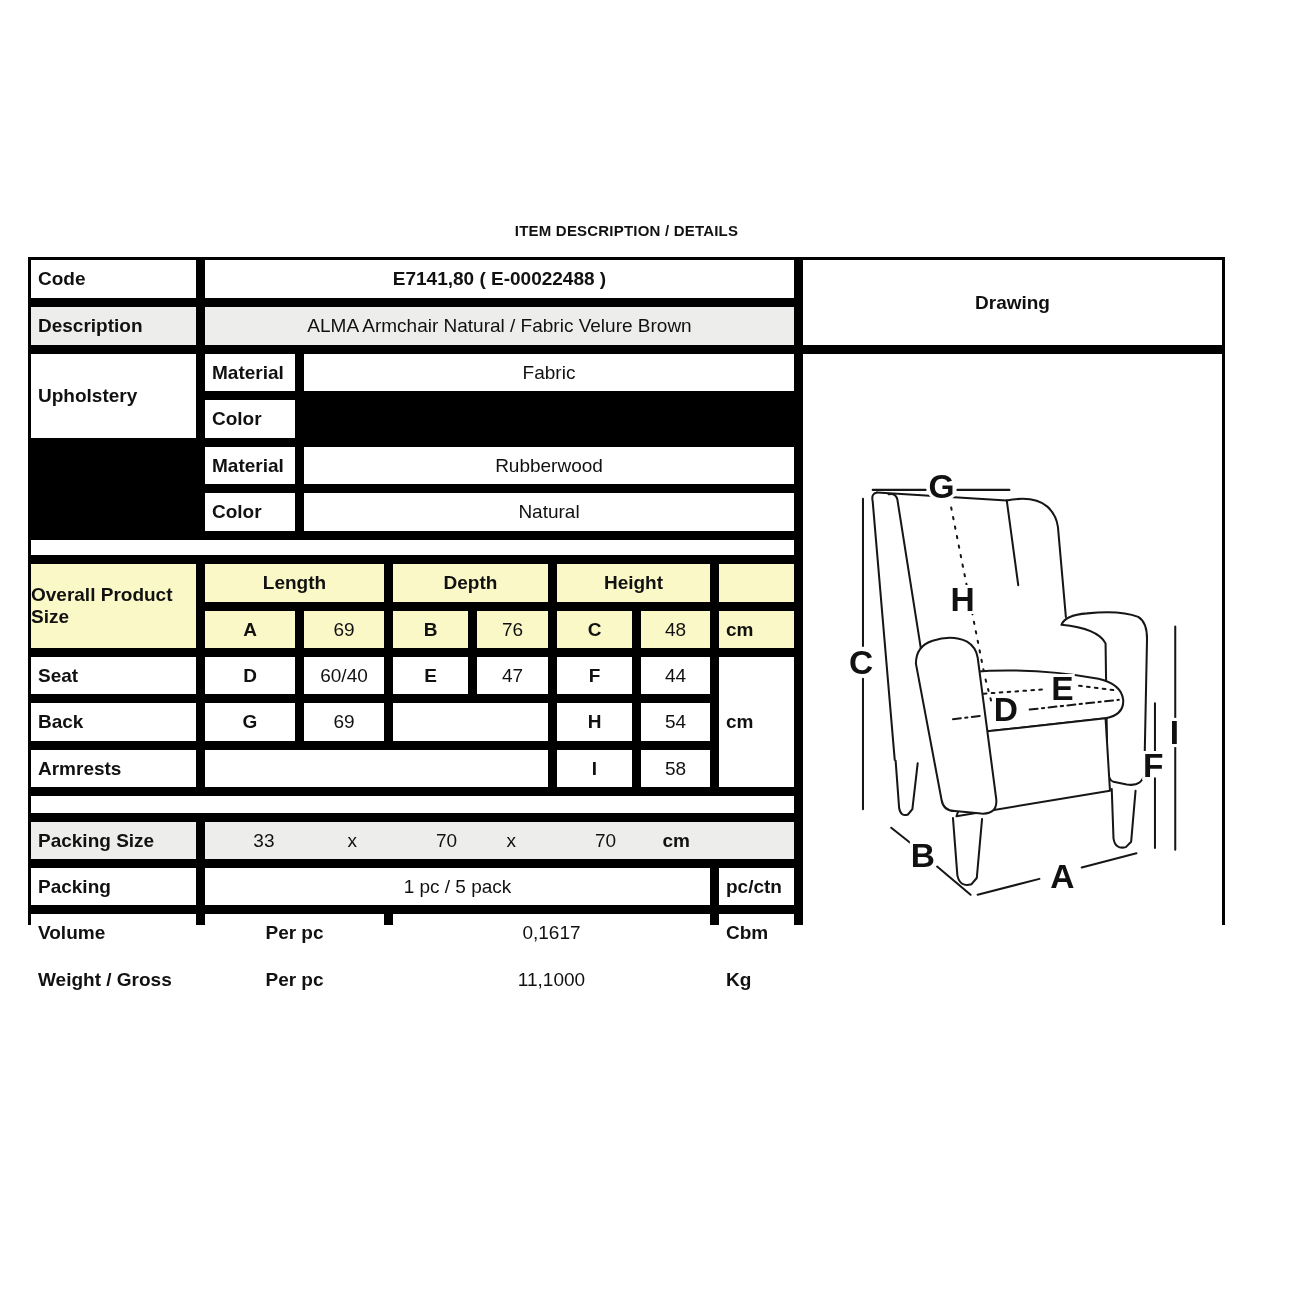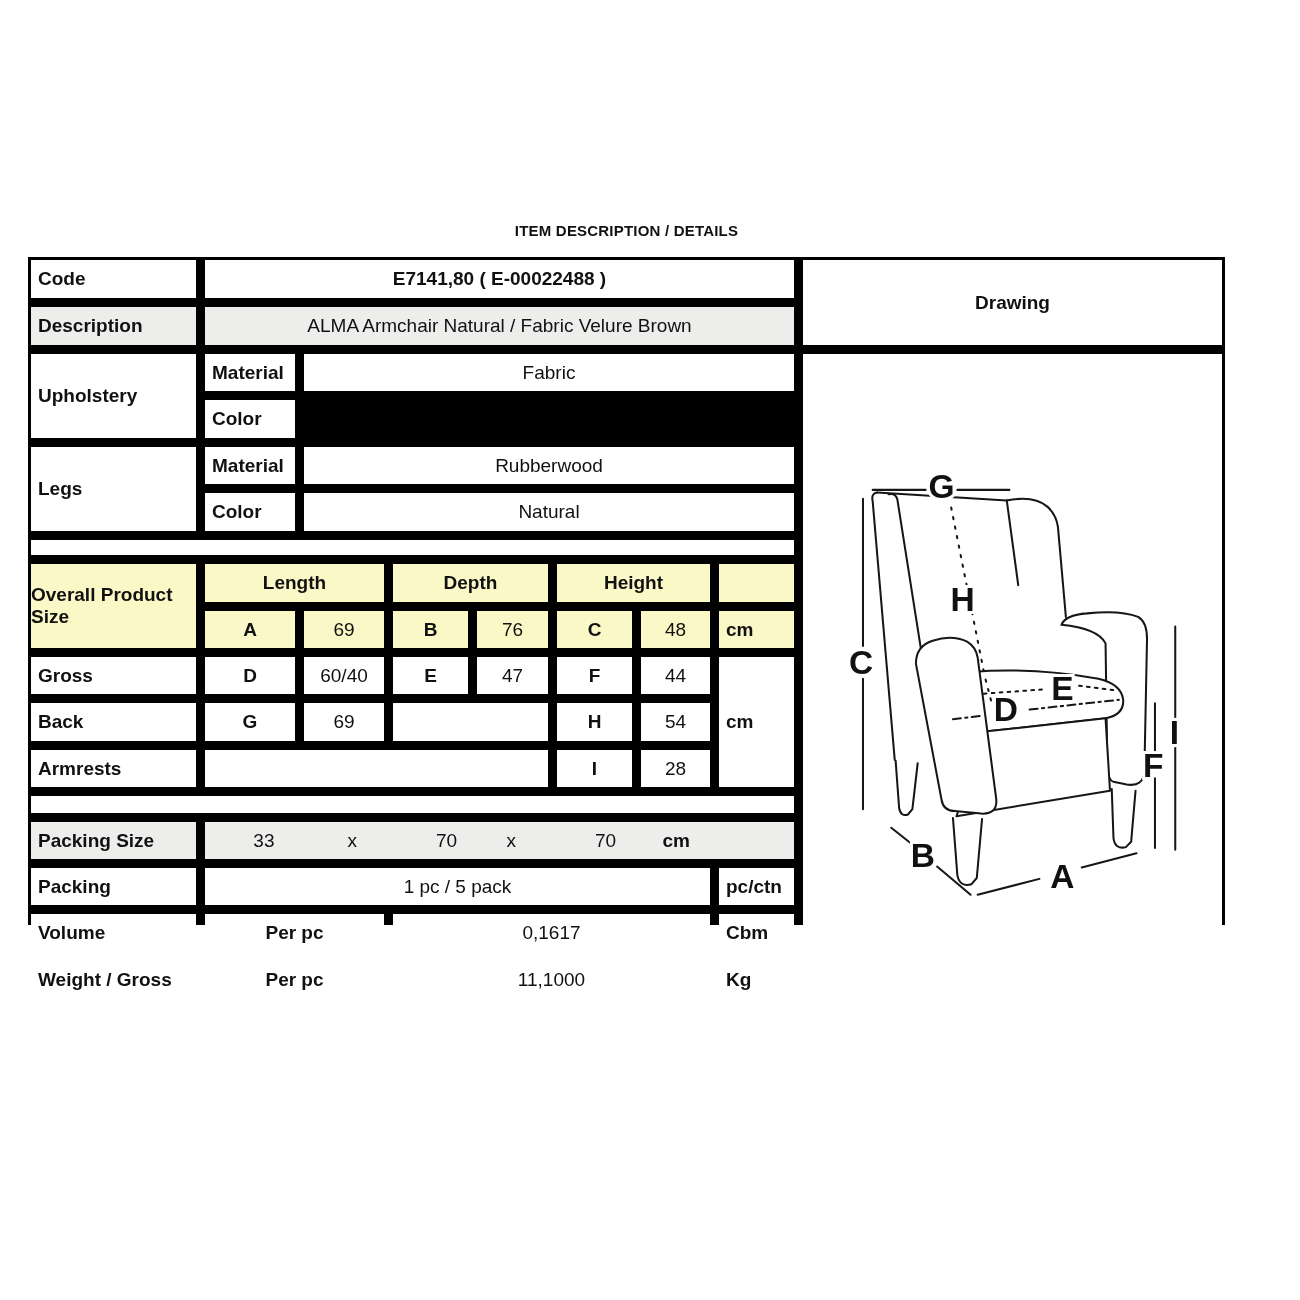--- a/index.html
+++ b/index.html
@@ -36,61 +36,60 @@
   <div class="cell b" style="grid-area:1/9/3/10">Drawing</div>
 
   <div class="cell b left gray" style="grid-area:2/1/3/2">Description</div>
   <div class="cell gray" style="grid-area:2/2/3/9">ALMA Armchair Natural / Fabric Velure Brown</div>
 
   <div class="cell b left" style="grid-area:3/1/5/2">Upholstery</div>
   <div class="cell b left" style="grid-area:3/2/4/3">Material</div>
   <div class="cell" style="grid-area:3/3/4/9">Fabric</div>
   <div class="cell b left" style="grid-area:4/2/5/3">Color</div>
 
-  <div class="cell b left" style="grid-area:5/1/7/2">Legs</div>
   <div class="cell b left" style="grid-area:5/2/6/3">Material</div>
   <div class="cell" style="grid-area:5/3/6/9">Rubberwood</div>
   <div class="cell b left" style="grid-area:6/2/7/3">Color</div>
   <div class="cell" style="grid-area:6/3/7/9">Natural</div>
 
   <div class="cell" style="grid-area:7/1/8/9"></div>
 
   <div class="cell b yellow wrap" style="grid-area:8/1/10/2">Overall Product Size</div>
   <div class="cell b yellow" style="grid-area:8/2/9/4">Length</div>
   <div class="cell b yellow" style="grid-area:8/4/9/6">Depth</div>
   <div class="cell b yellow" style="grid-area:8/6/9/8">Height</div>
   <div class="cell yellow" style="grid-area:8/8/9/9"></div>
   <div class="cell b yellow" style="grid-area:9/2/10/3">A</div>
   <div class="cell yellow" style="grid-area:9/3/10/4">69</div>
   <div class="cell b yellow" style="grid-area:9/4/10/5">B</div>
   <div class="cell yellow" style="grid-area:9/5/10/6">76</div>
   <div class="cell b yellow" style="grid-area:9/6/10/7">C</div>
   <div class="cell yellow" style="grid-area:9/7/10/8">48</div>
   <div class="cell b yellow left" style="grid-area:9/8/10/9">cm</div>
 
-  <div class="cell b left" style="grid-area:10/1/11/2">Gross</div>
+  <div class="cell b left" style="grid-area:10/1/11/2">Seat</div>
   <div class="cell b" style="grid-area:10/2/11/3">D</div>
   <div class="cell" style="grid-area:10/3/11/4">60/40</div>
   <div class="cell b" style="grid-area:10/4/11/5">E</div>
   <div class="cell" style="grid-area:10/5/11/6">47</div>
   <div class="cell b" style="grid-area:10/6/11/7">F</div>
   <div class="cell" style="grid-area:10/7/11/8">44</div>
   <div class="cell b left" style="grid-area:10/8/13/9">cm</div>
 
   <div class="cell b left" style="grid-area:11/1/12/2">Back</div>
   <div class="cell b" style="grid-area:11/2/12/3">G</div>
   <div class="cell" style="grid-area:11/3/12/4">69</div>
   <div class="cell" style="grid-area:11/4/12/6"></div>
   <div class="cell b" style="grid-area:11/6/12/7">H</div>
   <div class="cell" style="grid-area:11/7/12/8">54</div>
 
   <div class="cell b left" style="grid-area:12/1/13/2">Armrests</div>
   <div class="cell" style="grid-area:12/2/13/6"></div>
   <div class="cell b" style="grid-area:12/6/13/7">I</div>
-  <div class="cell" style="grid-area:12/7/13/8">28</div>
+  <div class="cell" style="grid-area:12/7/13/8">58</div>
 
   <div class="cell" style="grid-area:13/1/14/9"></div>
 
   <div class="cell b left gray" style="grid-area:14/1/15/2">Packing Size</div>
   <div class="cell gray psize" style="grid-area:14/2/15/9">
     <span style="left:10%">33</span>
     <span style="left:25%">x</span>
     <span style="left:41%">70</span>
     <span style="left:52%">x</span>
     <span style="left:68%">70</span>

